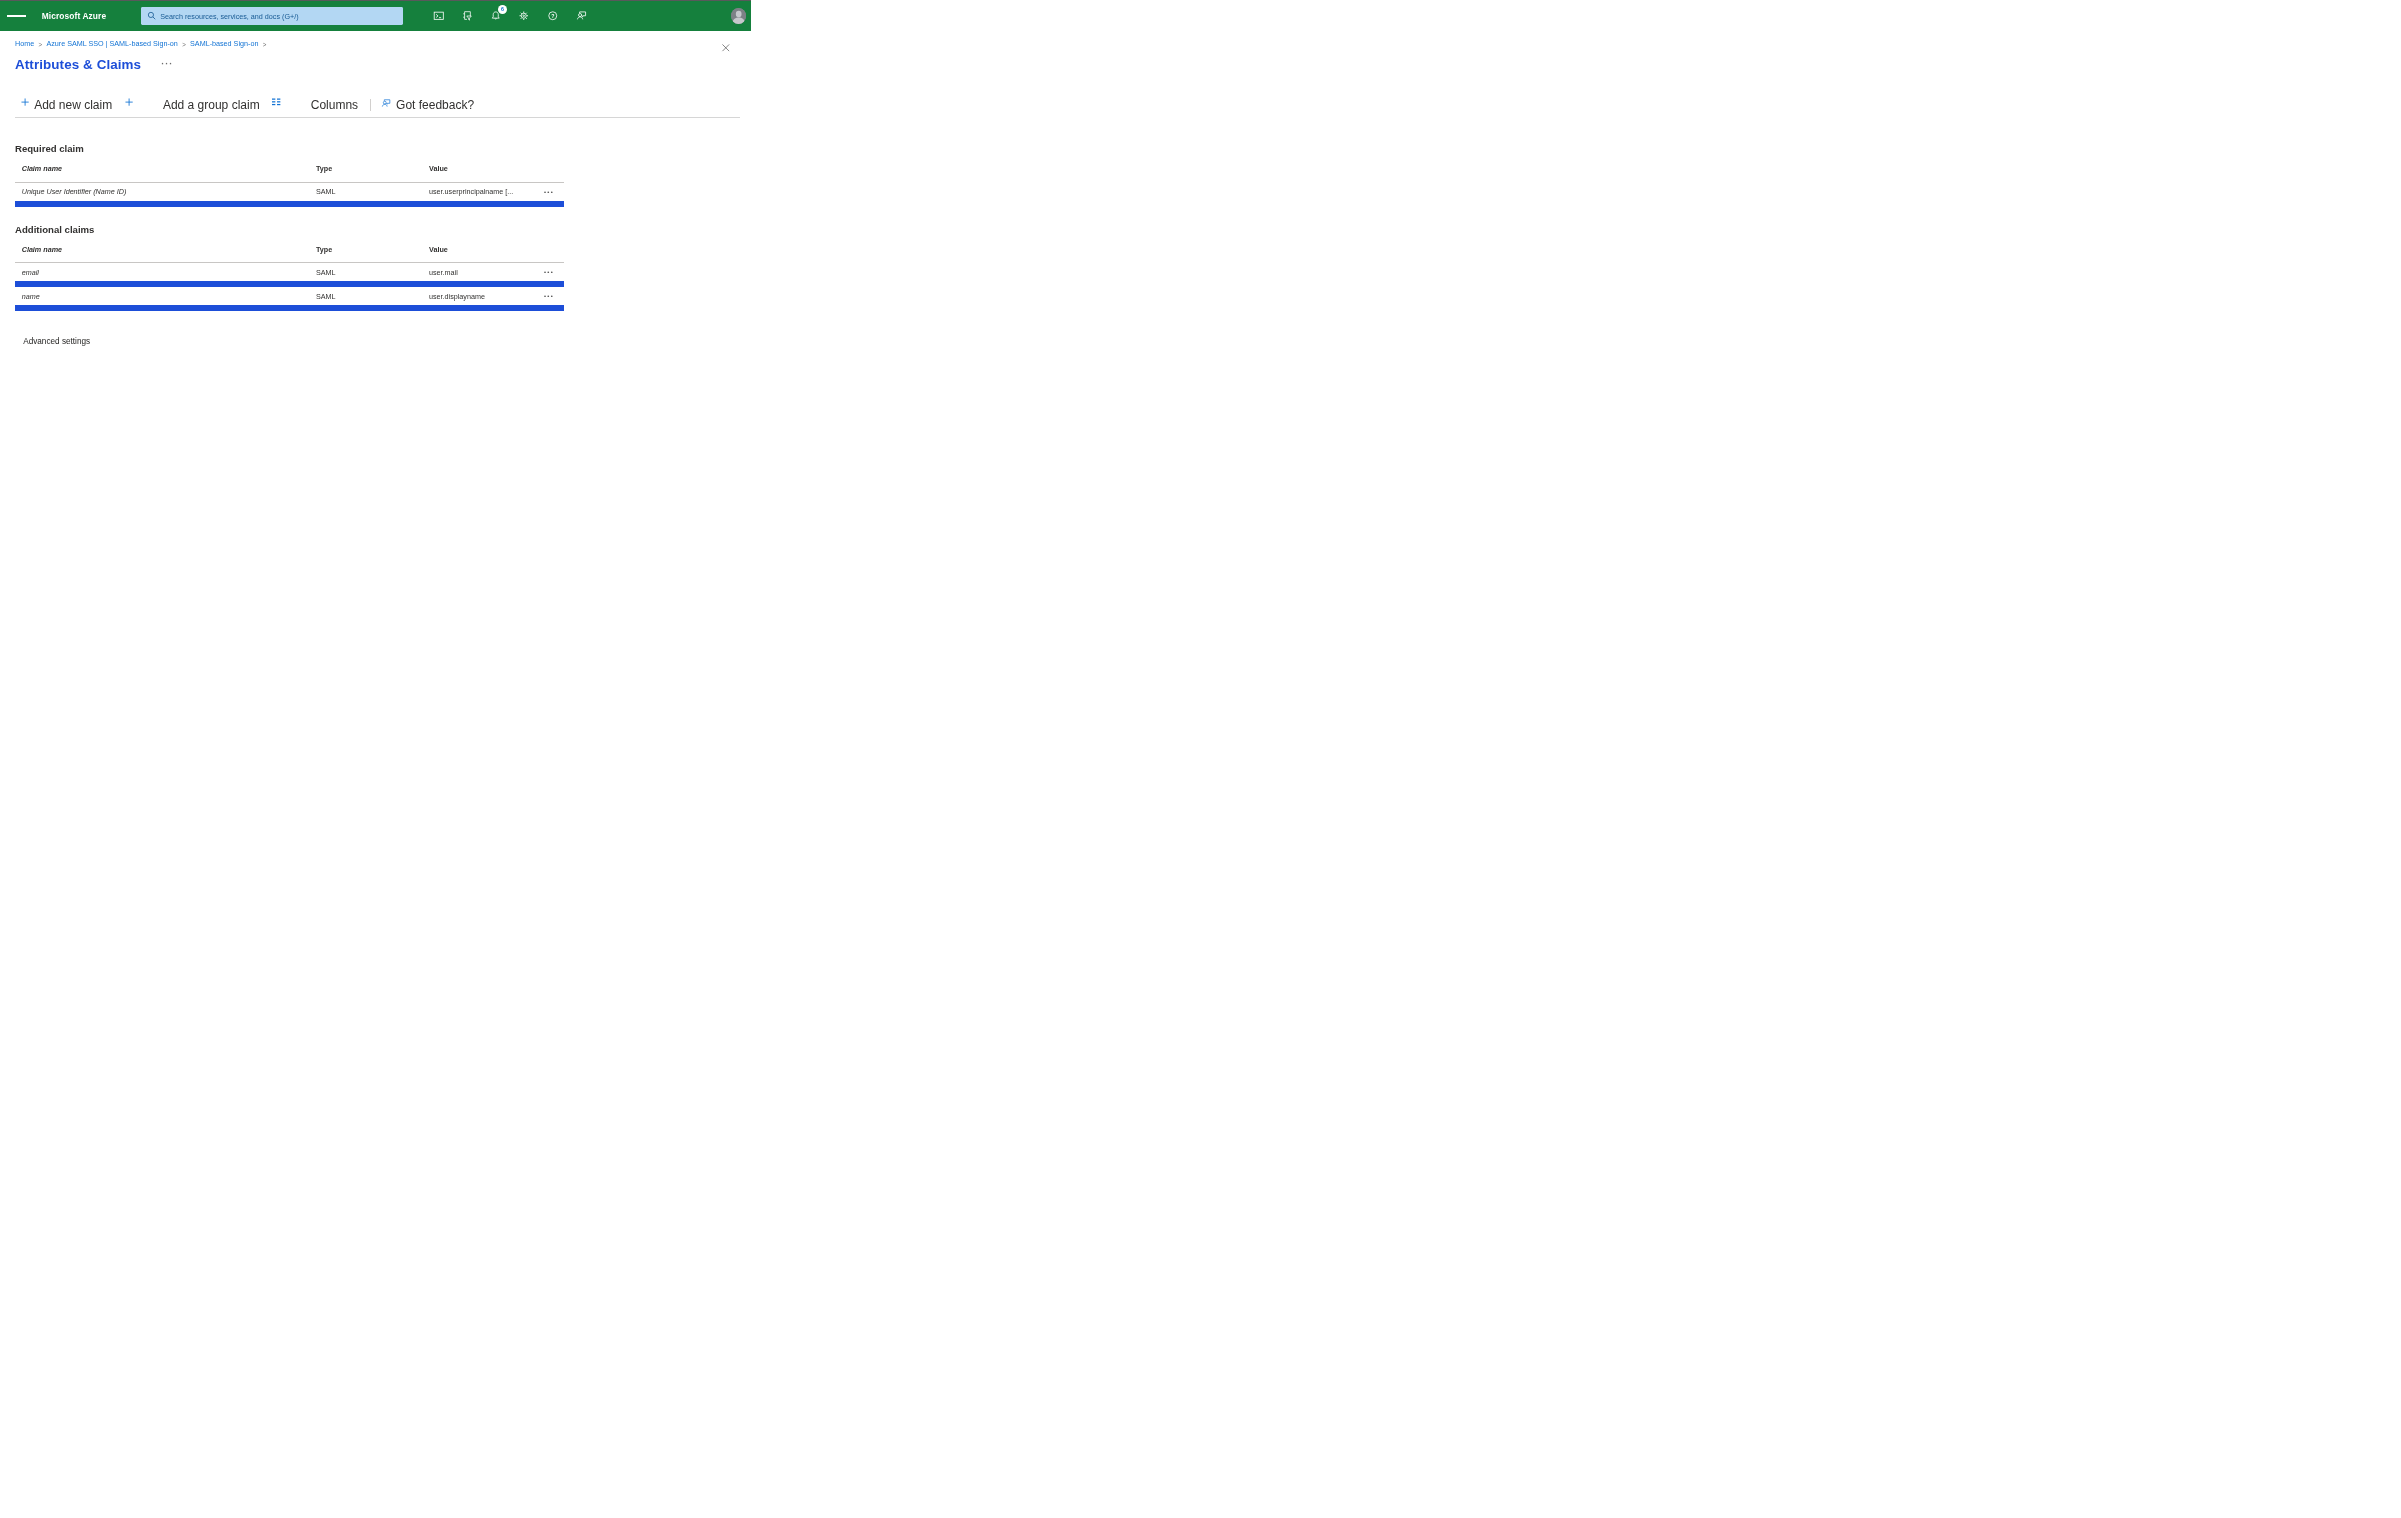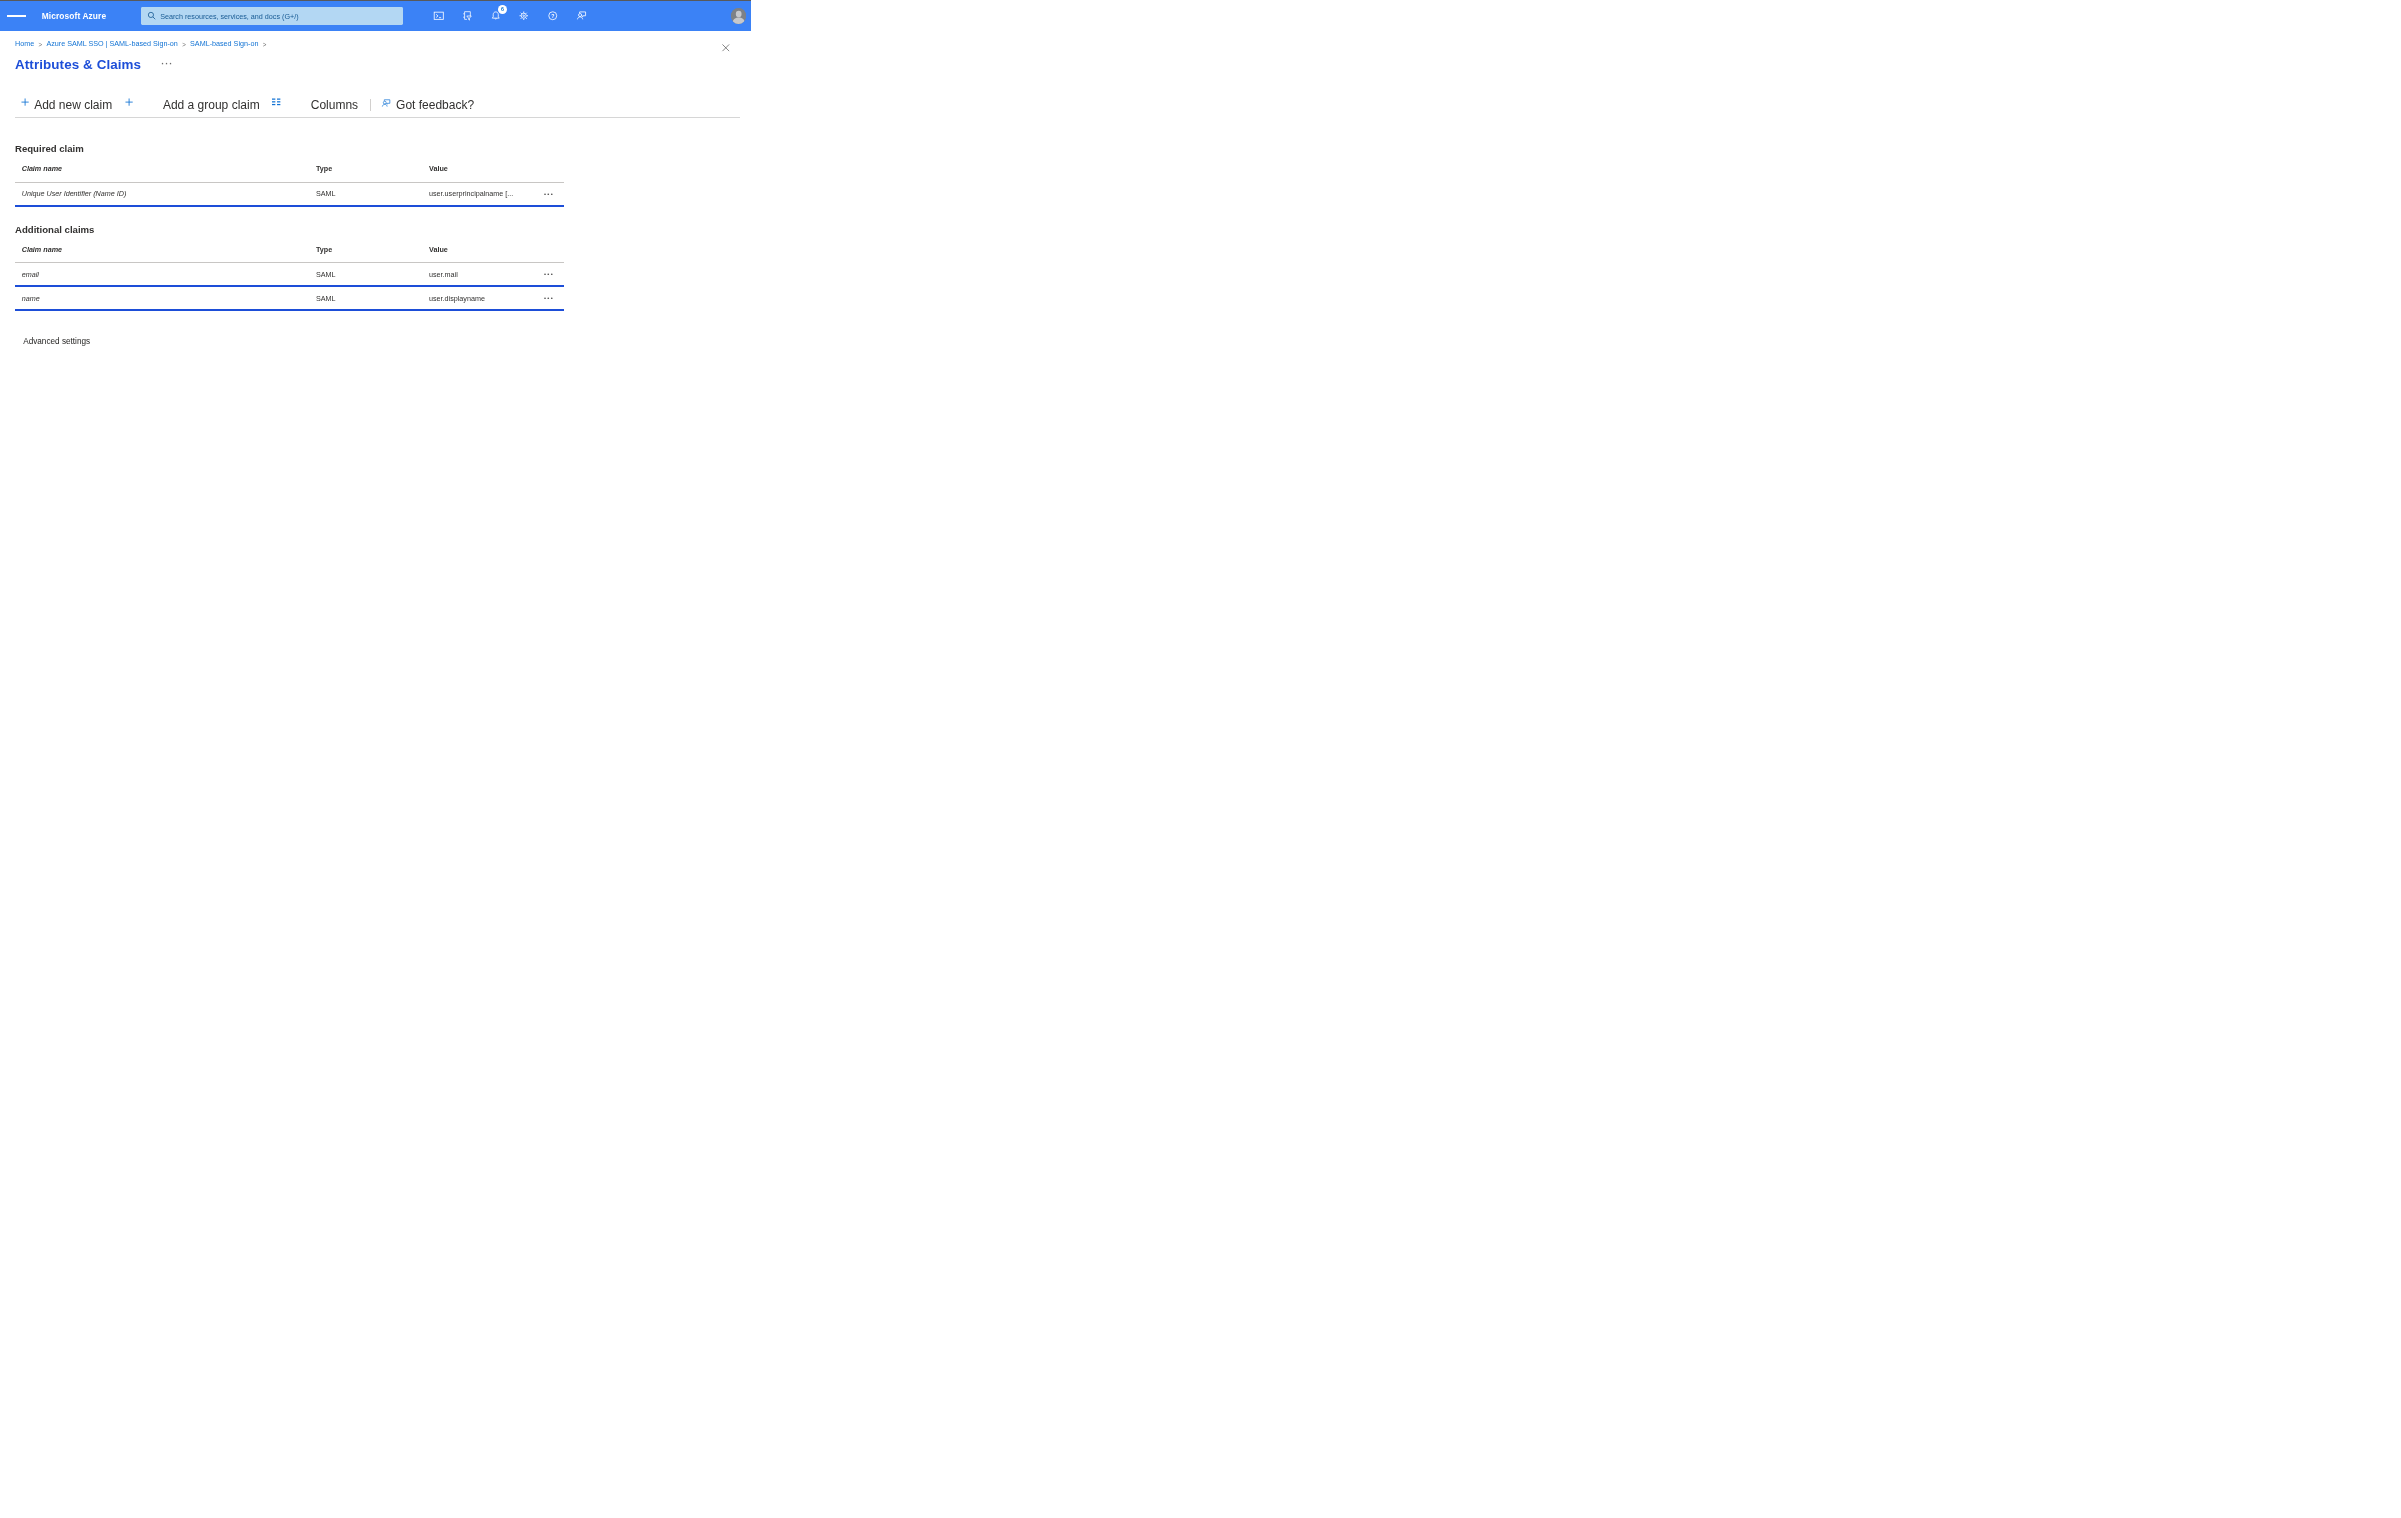--- a/index.html
+++ b/index.html
@@ -9,21 +9,21 @@
     color:#323130;
     width:751px;
   }
   .page { position:relative; width:751px; height:379px; background:#fff; overflow:hidden; }
 
   
   .topstrip { height:1px; background:#58595b; }
 
   
   .topbar {
-    height:30px; background:#3b82f6; display:flex; align-items:center;
+    height:30px; background:#15803d; display:flex; align-items:center;
     padding:0 4.8px 0 6.7px;
   }
   .iconbtn {
     background:transparent; border:none; width:19px; height:19px;
     display:flex; align-items:center; justify-content:center; cursor:pointer;
     position:relative; flex:0 0 auto;
   }
   .hamburger span { display:block; width:10px; height:1.2px; background:#fff; margin:1.2px 0; }
   .brand {
     color:#fff; font-size:8.4px; font-weight:700; letter-spacing:0.1px;
@@ -84,21 +84,21 @@
   
   .section-heading { font-size:9.6px; font-weight:600; color:#323130; line-height:13.4px; }
   .req-heading { margin-top:24.5px; }
   .add-heading { margin-top:16px; }
 
   .claims-table { width:549px; }
   .trow {
     display:grid; grid-template-columns:301px 113px 1fr 27px; align-items:center;
   }
   .thead { height:27px; border-bottom:0.5px solid #c8c6c4; font-weight:700; font-size:7.2px; }
-  .tdata { height:24px; border-bottom:2px solid #1d4ed8; font-size:7.2px; }
+  .tdata { height:24px; border-bottom:6px solid #1d4ed8; font-size:7.2px; }
   .cell-name { padding-left:6.7px; overflow:hidden; white-space:nowrap; text-overflow:ellipsis;font-style:italic; }
   .row-menu {
     background:none; border:none; cursor:pointer; color:#4f4f4f;
     font-size:5.8px; letter-spacing:1.4px; font-weight:700; text-align:center; padding:0 2.9px 0 0;
   }
 
   
   .advanced {
     margin-top:18px; margin-left:8.2px; height:15.4px; display:flex; align-items:center; gap:8.2px;
     background:none; border:none; cursor:pointer; font-family:inherit;flex-direction:column;

